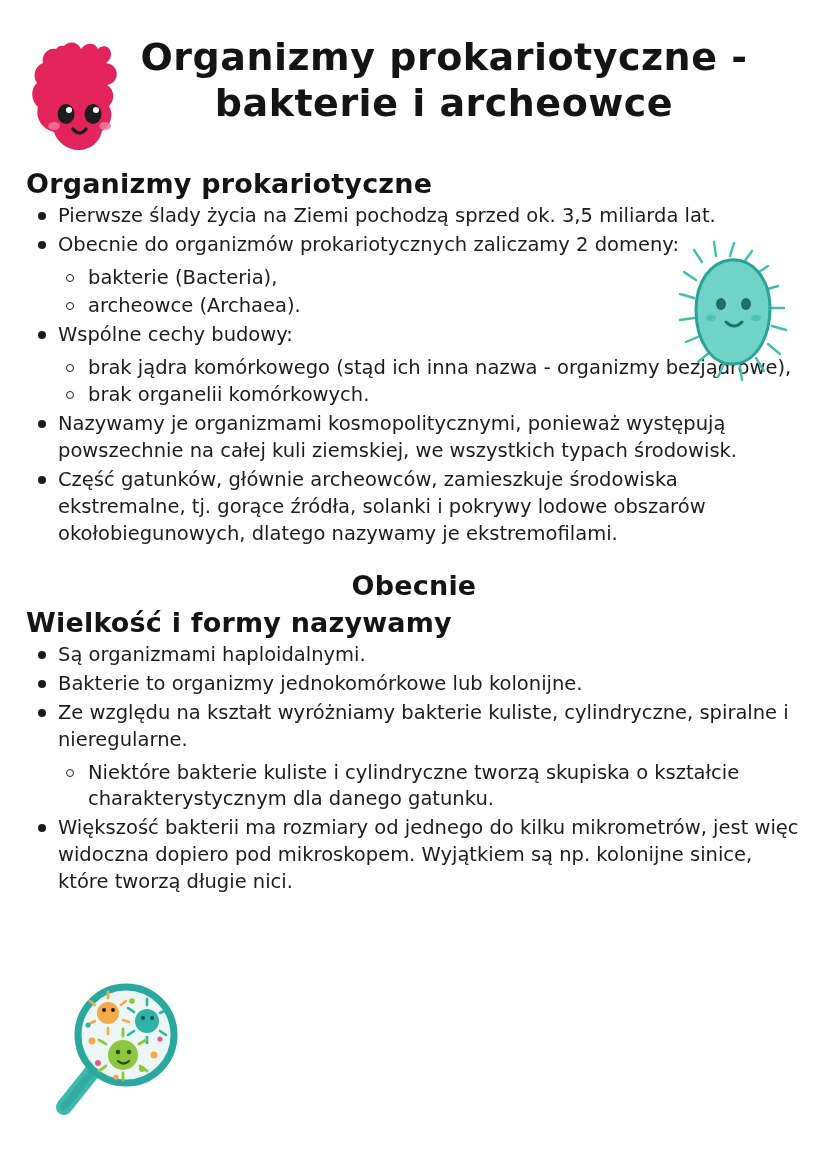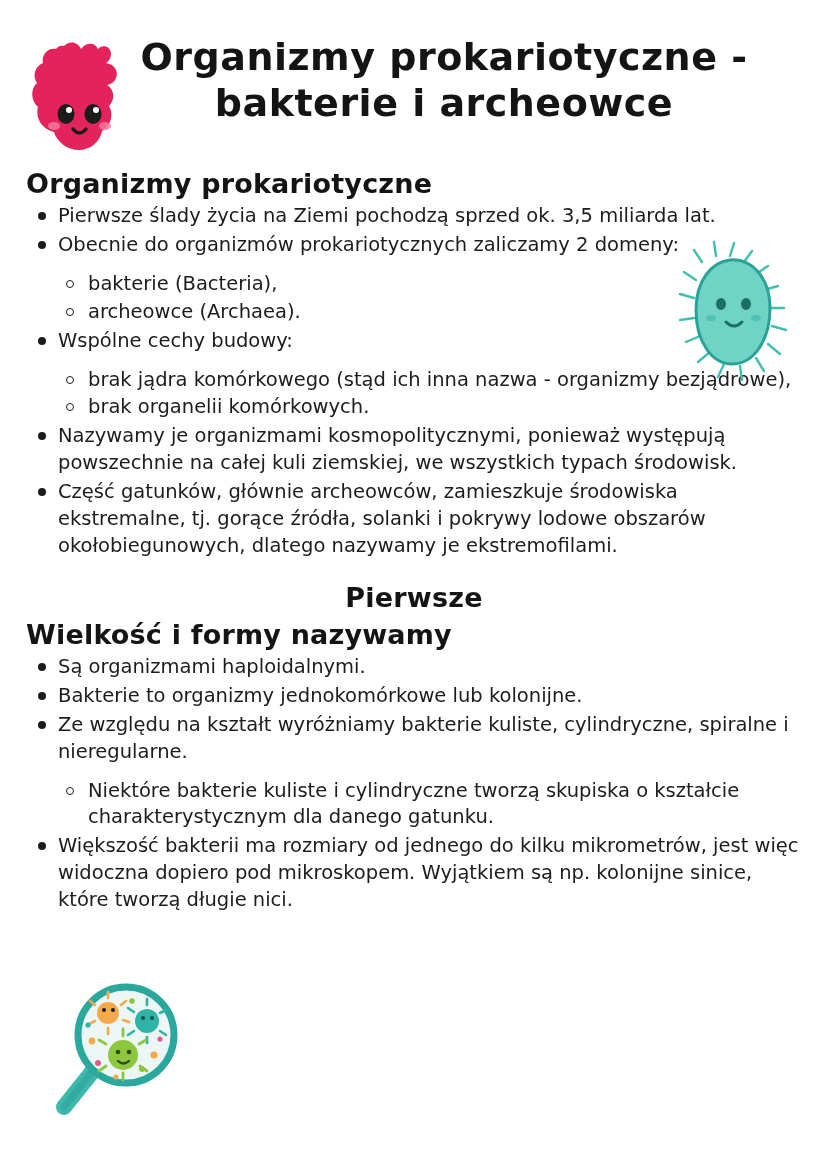--- a/index.html
+++ b/index.html
@@ -82,21 +82,21 @@
     position: absolute;
     left: 12px;
     top: 9px;
     width: 8px;
     height: 8px;
     border-radius: 50%;
     background: #1c1c1c;
   }
   ul.lvl2 {
     list-style: none;
-    margin: 12px 0 0 0;
+    margin: 6px 0 0 0;
     padding: 0;
   }
   ul.lvl2 > li {
     position: relative;
     padding-left: 30px;
     font-size: 19.5px;
     line-height: 1.38;
     margin-bottom: 1px;
   }
   ul.lvl2 > li > .bullet-o {
@@ -198,21 +198,21 @@
         <span class="bullet"></span>
         <span class="txt">Nazywamy je organizmami kosmopolitycznymi, ponieważ występują powszechnie na całej kuli ziemskiej, we wszystkich typach środowisk.</span>
       </li>
       <li>
         <span class="bullet"></span>
         <span class="txt">Część gatunków, głównie archeowców, zamieszkuje środowiska ekstremalne, tj. gorące źródła, solanki i pokrywy lodowe obszarów okołobiegunowych, dlatego nazywamy je ekstremofilami.</span>
       </li>
     </ul>
   </div>
 
-  <div class="section-heading centered">Pierwsze</div>
+  <div class="section-heading centered">Obecnie</div>
 
   <div class="block">
     <div class="section-heading">Wielkość i formy nazywamy</div>
 
     <ul class="lvl1">
       <li>
         <span class="bullet"></span>
         <span class="txt">Są organizmami haploidalnymi.</span>
       </li>
       <li>

